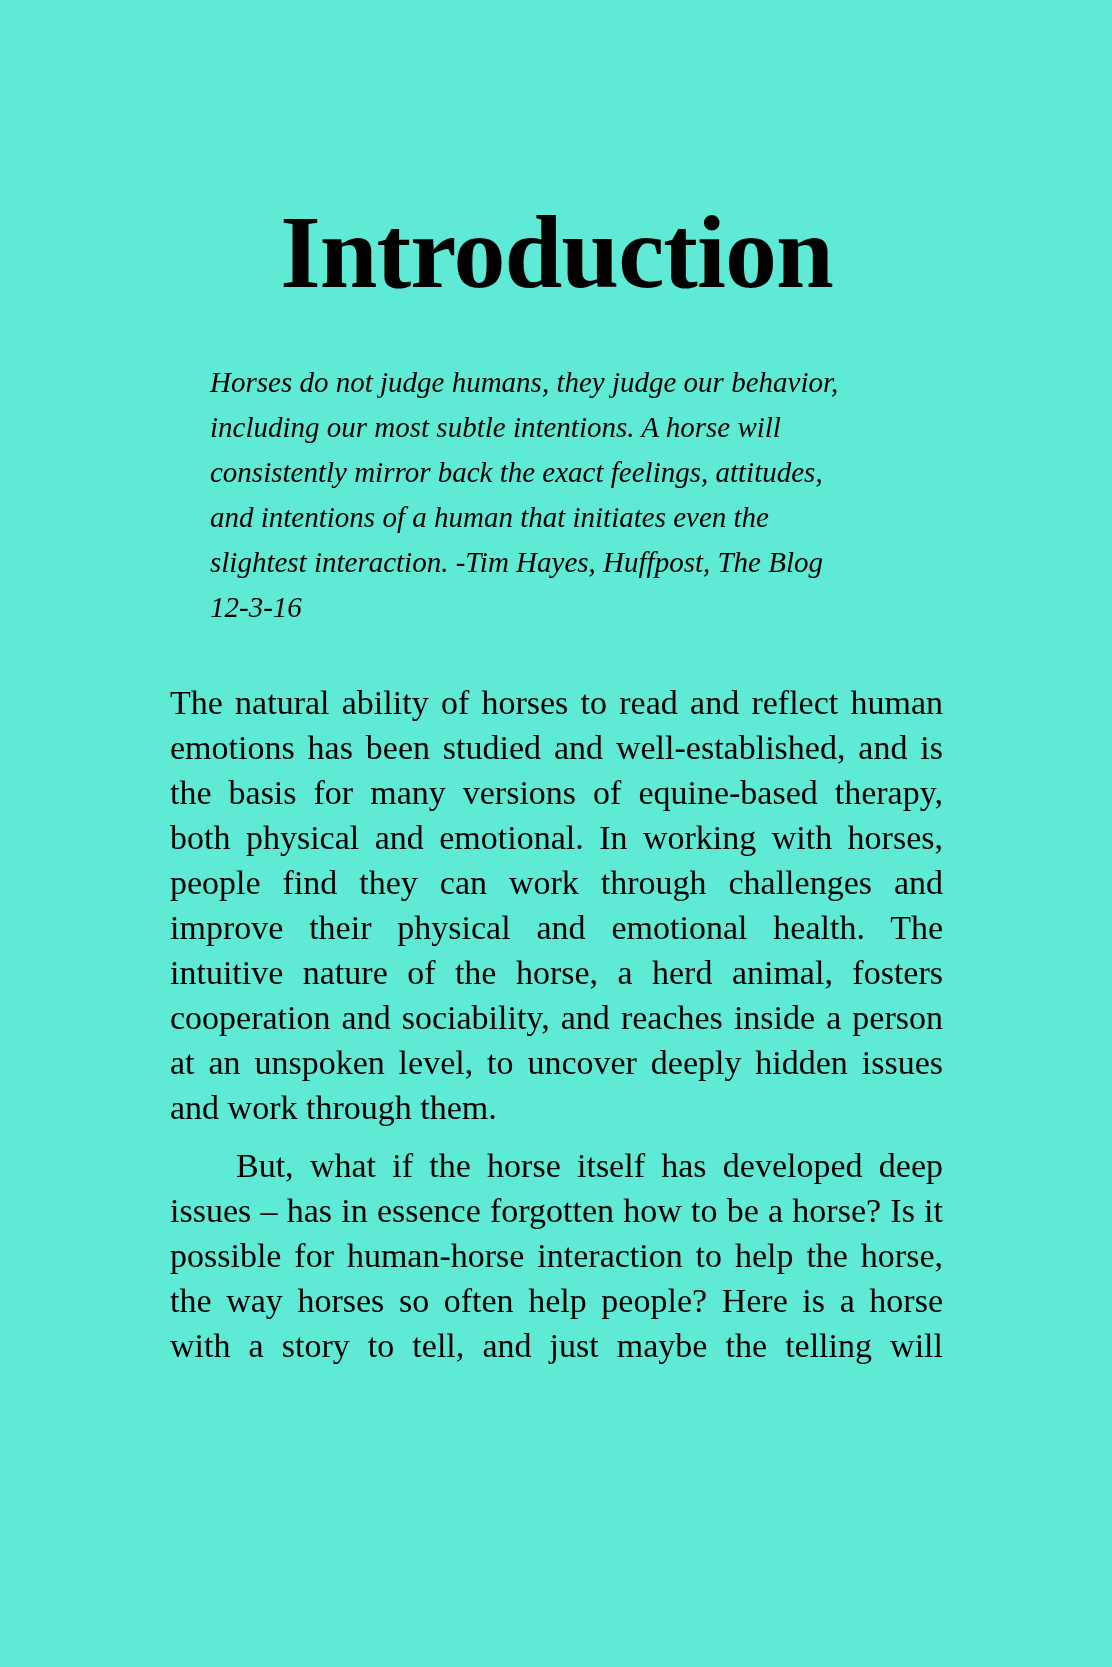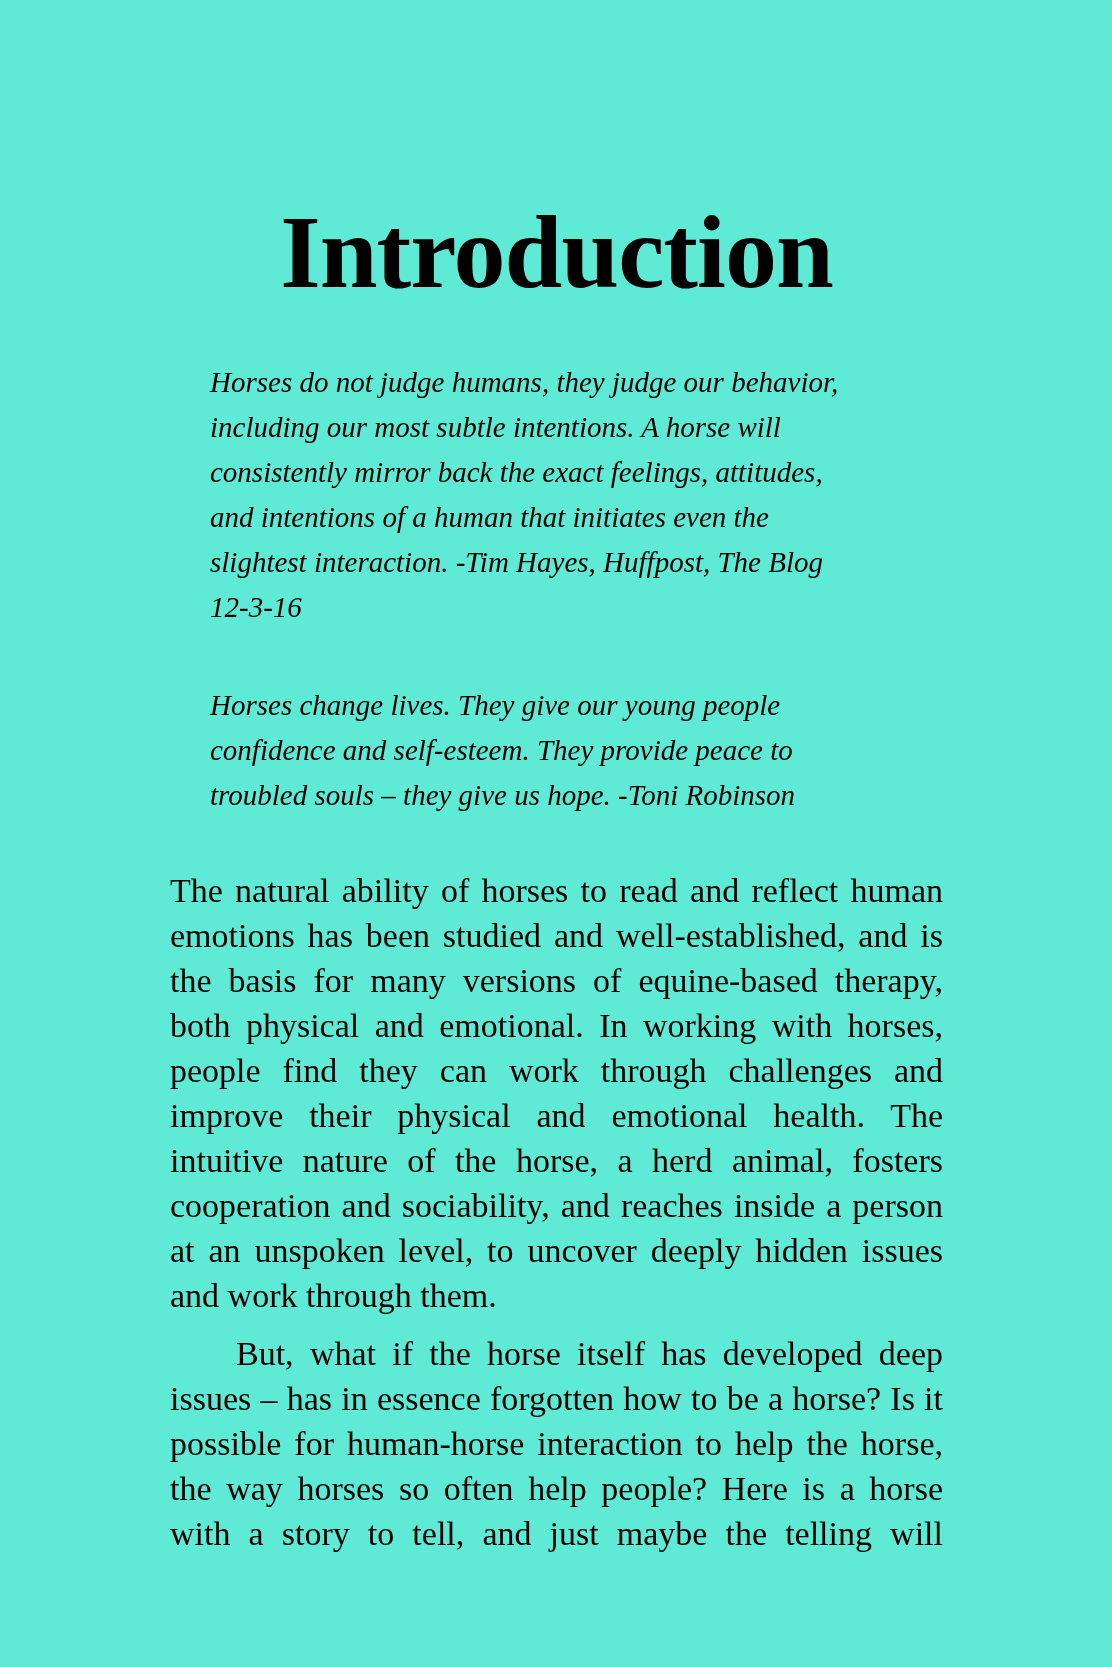--- a/index.html
+++ b/index.html
@@ -59,19 +59,18 @@
 </style>
 </head>
 <body>
 
 <main class="page">
   <h1 class="chapter-title">Introduction</h1>
 
   <section>
     <blockquote class="epigraph">Horses do not judge humans, they judge our behavior, including our most subtle intentions. A horse will consistently mirror back the exact feelings, attitudes, and intentions of a human that initiates even the slightest interaction. -Tim Hayes, Huffpost, The Blog 12-3-16</blockquote>
 
-    <blockquote class="epigraph">Horses change lives. They give our young people confidence and self-esteem. They provide peace to troubled souls – they give us hope. -Toni Robinson</blockquote>
   </section>
 
   <p class="body-para">The natural ability of horses to read and reflect human emotions has been studied and well-established, and is the basis for many versions of equine-based therapy, both physical and emotional. In working with horses, people find they can work through challenges and improve their physical and emotional health. The intuitive nature of the horse, a herd animal, fosters cooperation and sociability, and reaches inside a person at an unspoken level, to uncover deeply hidden issues and work through them.</p>
 
   <p class="body-para indented">But, what if the horse itself has developed deep issues – has in essence forgotten how to be a horse? Is it possible for human-horse interaction to help the horse, the way horses so often help people? Here is a horse with a story to tell, and just maybe the telling will</p>
 </main>
 
 </body></html>

